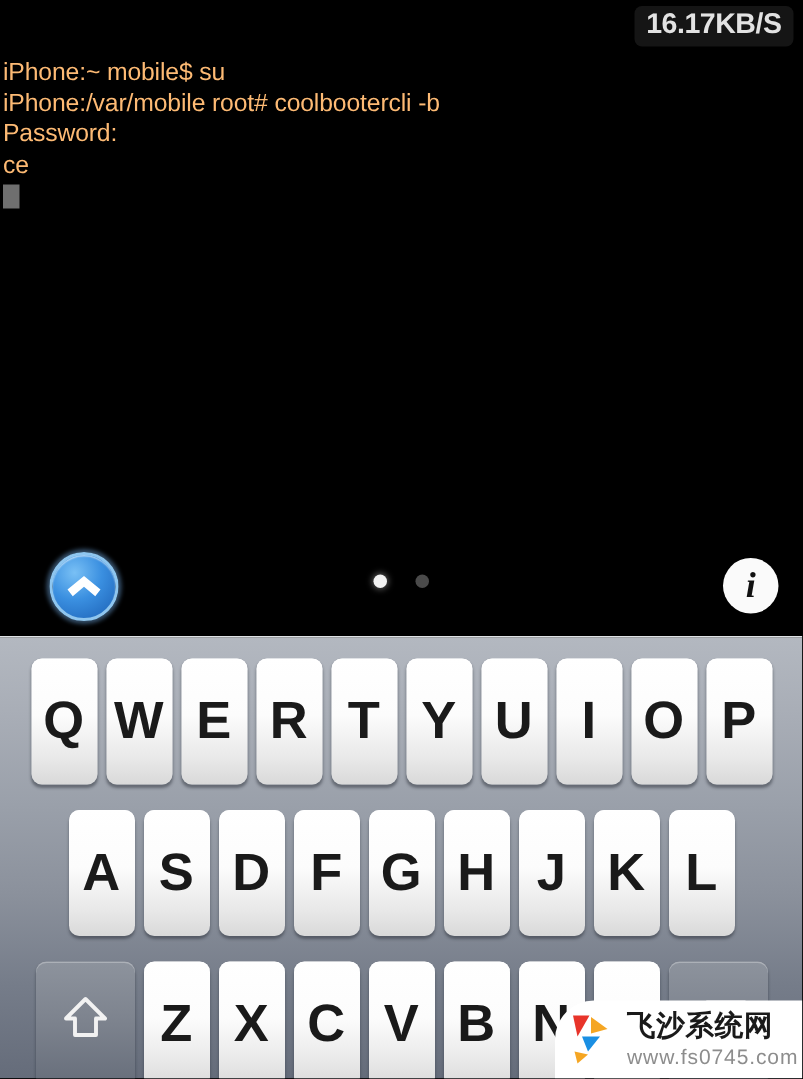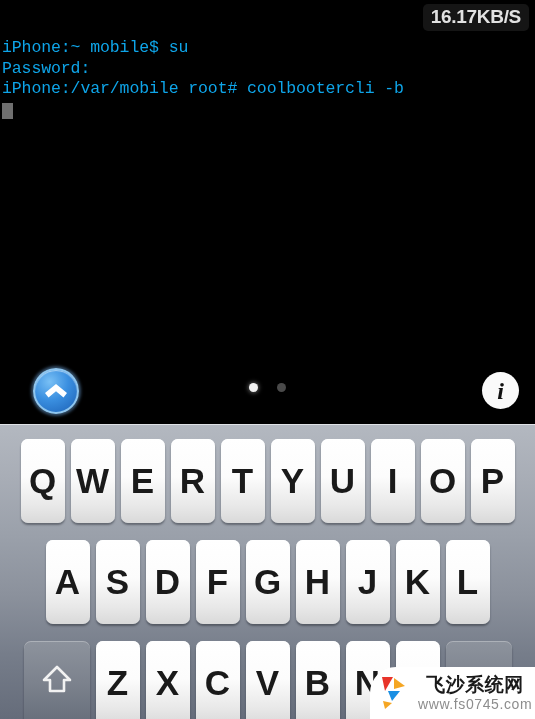--- a/index.html
+++ b/index.html
@@ -32,22 +32,22 @@
 
   
   #terminal {
     position:absolute; left:0; top:34px;
     width:535px; height:330px;
     background:#000;
     padding:4px 0 0 2px;
     overflow:hidden;
   }
   .term-line {
-    color:#0ea5e9;
-    font-family:Liberation Mono, monospace;
+    color:#fdba74;
+    font-family:Liberation Sans, sans-serif;
     font-size:16.5px;
     line-height:20.5px;
     white-space:pre;
     letter-spacing:-0.1px;
   }
   #cursor-block {
     display:block;
     width:11px; height:16px;
     background:#6f6f6f;
     margin-top:3px;
@@ -137,21 +137,20 @@
 
   
   #watermark {
     position:absolute; right:0; bottom:0;
     width:165px; height:52px;
     background:#fff;
     border-top-left-radius:26px;
     display:flex; align-items:center;
     padding-left:10px;
     gap:6px;
-    text-align:center;
   }
   #wm-logo { width:32px; height:34px; position:relative; flex:none; }
   #wm-text { display:flex; flex-direction:column; line-height:1; }
   #wm-title {
     color:#1a1a1a; font-weight:bold; font-size:19px;
     font-family:"DejaVu Sans", sans-serif; letter-spacing:0.5px;
   }
   #wm-url {
     color:#8d8d8d; font-size:14px; margin-top:3px;
     font-family:"Liberation Sans", sans-serif; letter-spacing:0.6px;
@@ -159,22 +158,23 @@
 </style>
 </head>
 <body>
 
 <div id="screen">
 
   <div id="speed-badge">16.17KB/S</div>
 
   <div id="terminal">
     <div class="term-line">iPhone:~ mobile$ su</div>
+    <div class="term-line">iPhone:/var/mobile root# coolbootercli -b</div>
     <div class="term-line">Password:</div>
-    <div class="term-line">iPhone:/var/mobile root# coolbootercli -b</div>
+    <div class="term-line">ce</div>
     <span id="cursor-block"></span>
   </div>
 
   <div id="toolbar">
 
     <div id="up-button">
       <span>
         <svg width="26" height="18" viewBox="0 0 26 18">
           <path d="M13 2 L24 11 L20.5 15.5 L13 9.2 L5.5 15.5 L2 11 Z" fill="#ffffff"></path>
         </svg>

